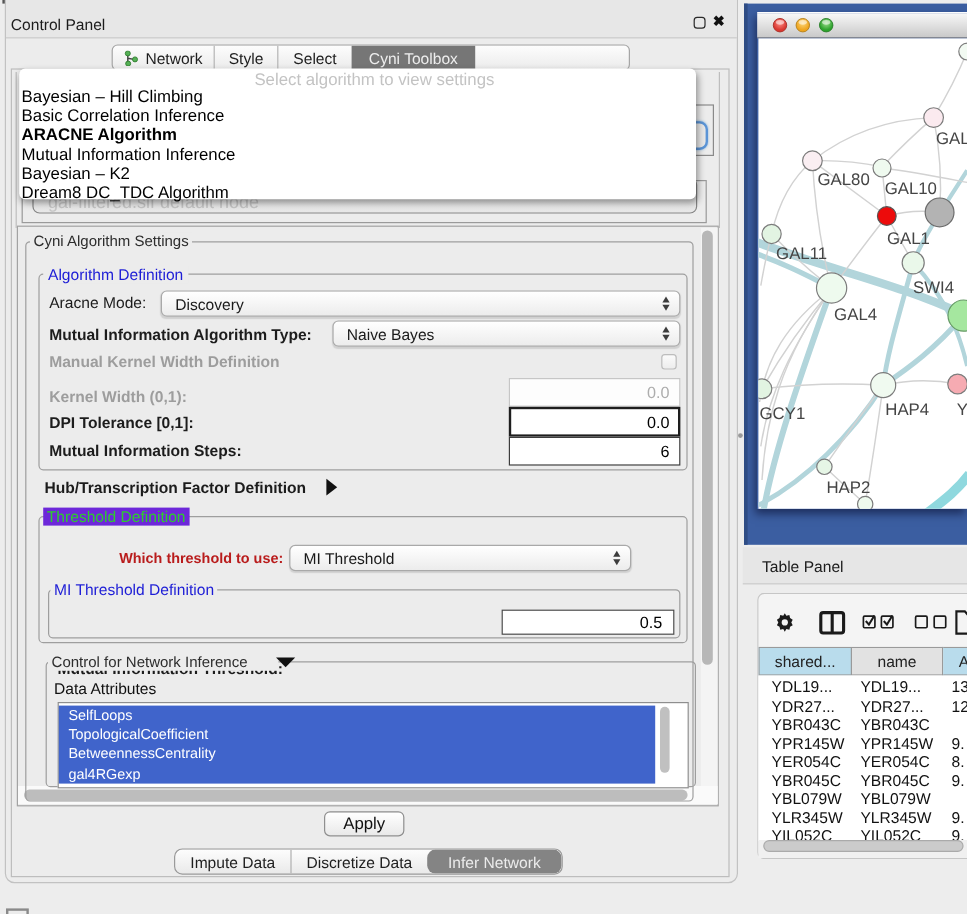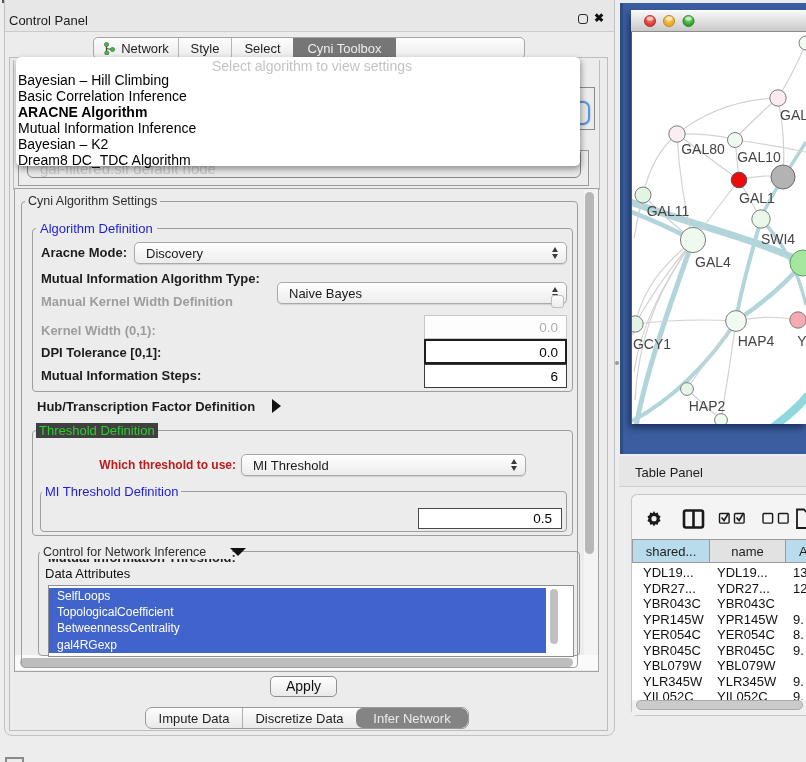--- a/index.html
+++ b/index.html
@@ -68,29 +68,29 @@
 
 <div class="abs" style="left:15px; top:655px; width:583px; height:15px; background:#fafafa;"></div>
 <div class="abs" style="left:20px; top:658px; width:553px; height:9px; background:#bdbdbd; border-radius:5px;"></div>
 
 <div class="abs" style="left:21px; top:201px; width:557px; height:467px; border:1px solid #9e9e9e; border-radius:4px;"></div>
 <div class="abs" style="left:25px; top:194px; background:#ececec; padding:0 3px; font-size:12.5px; color:#2d2d2d;">Cyni Algorithm Settings</div>
 
 <div class="abs" style="left:32px; top:228px; width:541px; height:164px; border:1px solid #9e9e9e; border-radius:4px;"></div>
 <div class="abs" style="left:36px; top:221px; background:#ececec; padding:0 4px; font-size:13px; color:#1d1dd6;">Algorithm Definition</div>
 
-<div class="abs" style="left:41px; top:245px; font-size:13px; font-weight:bold; color:#1c1c1c;">Aracne Mode:</div>
+<div class="abs" style="left:41px; top:245px; font-size:13px; font-weight:normal; color:#1c1c1c;">Aracne Mode:</div>
 <div class="abs combo" style="left:134px; top:242px; width:433px; height:22px;">
     <span>Discovery</span>
     <i></i>
     <u></u>
   </div>
 
 <div class="abs" style="left:41px; top:271px; font-size:13px; font-weight:bold; color:#1c1c1c;">Mutual Information Algorithm Type:</div>
-<div class="abs combo" style="left:277px; top:267px; width:290px; height:22px;margin-top:15px;">
+<div class="abs combo" style="left:277px; top:267px; width:290px; height:22px;">
     <span>Naive Bayes</span>
     <i></i>
     <u></u>
   </div>
 
 <div class="abs" style="left:41px; top:294px; font-size:13px; font-weight:bold; color:#9d9d9d;">Manual Kernel Width Definition</div>
 <div class="abs" style="left:551px; top:295px; width:13px; height:13px; border:1px solid #bdbdbd; border-radius:3px; background:linear-gradient(#fbfbfb,#ededed);"></div>
 
 <div class="abs" style="left:41px; top:323px; font-size:13px; font-weight:bold; color:#9d9d9d;">Kernel Width (0,1):</div>
 <div class="abs" style="left:424px; top:315px; width:143px; height:24px; border:1px solid #c6c6c6; background:#fdfdfd; font-size:13.5px; color:#adadad; text-align:right; padding:4px 8px 0 0;">0.0</div>
@@ -98,21 +98,21 @@
 <div class="abs" style="left:41px; top:345px; font-size:13px; font-weight:bold; color:#1c1c1c;">DPI Tolerance [0,1]:</div>
 <div class="abs" style="left:424px; top:339px; width:143px; height:25px; border:2px solid #1e1e1e; background:#fff; font-size:13.5px; color:#000; text-align:right; padding:4px 7px 0 0;">0.0</div>
 
 <div class="abs" style="left:41px; top:368px; font-size:13px; font-weight:bold; color:#1c1c1c;">Mutual Information Steps:</div>
 <div class="abs" style="left:424px; top:364px; width:143px; height:24px; border:1px solid #3c3c3c; background:#fff; font-size:13.5px; color:#000; text-align:right; padding:4px 8px 0 0;">6</div>
 
 <div class="abs" style="left:37px; top:399px; font-size:13px; font-weight:bold; color:#1c1c1c;">Hub/Transcription Factor Definition</div>
 <div class="abs" style="left:272px; top:399px; width:0; height:0; border-left:9px solid #111; border-top:7px solid transparent; border-bottom:7px solid transparent;"></div>
 
 <div class="abs" style="left:32px; top:430px; width:541px; height:106px; border:1px solid #9e9e9e; border-radius:4px;"></div>
-<div class="abs" style="left:36px; top:423px; background:#404040; padding:0 3px; font-size:13px; color:#2ecc2e;">Threshold Definition</div>
+<div class="abs" style="left:36px; top:423px; background:#6d28d9; padding:0 3px; font-size:13px; color:#2ecc2e;">Threshold Definition</div>
 
 <div class="abs" style="left:30px; top:458px; width:206px; text-align:right; font-size:12px; font-weight:bold; color:#b91c1c;">Which threshold to use:</div>
 <div class="abs combo" style="left:241px; top:454px; width:285px; height:22px;">
     <span>MI Threshold</span>
     <i></i>
     <u></u>
   </div>
 
 <div class="abs" style="left:40px; top:491px; width:527px; height:41px; border:1px solid #9e9e9e; border-radius:4px;"></div>
 <div class="abs" style="left:42px; top:484px; background:#ececec; padding:0 3px; font-size:13px; color:#1d1dd6;">MI Threshold Definition</div>

